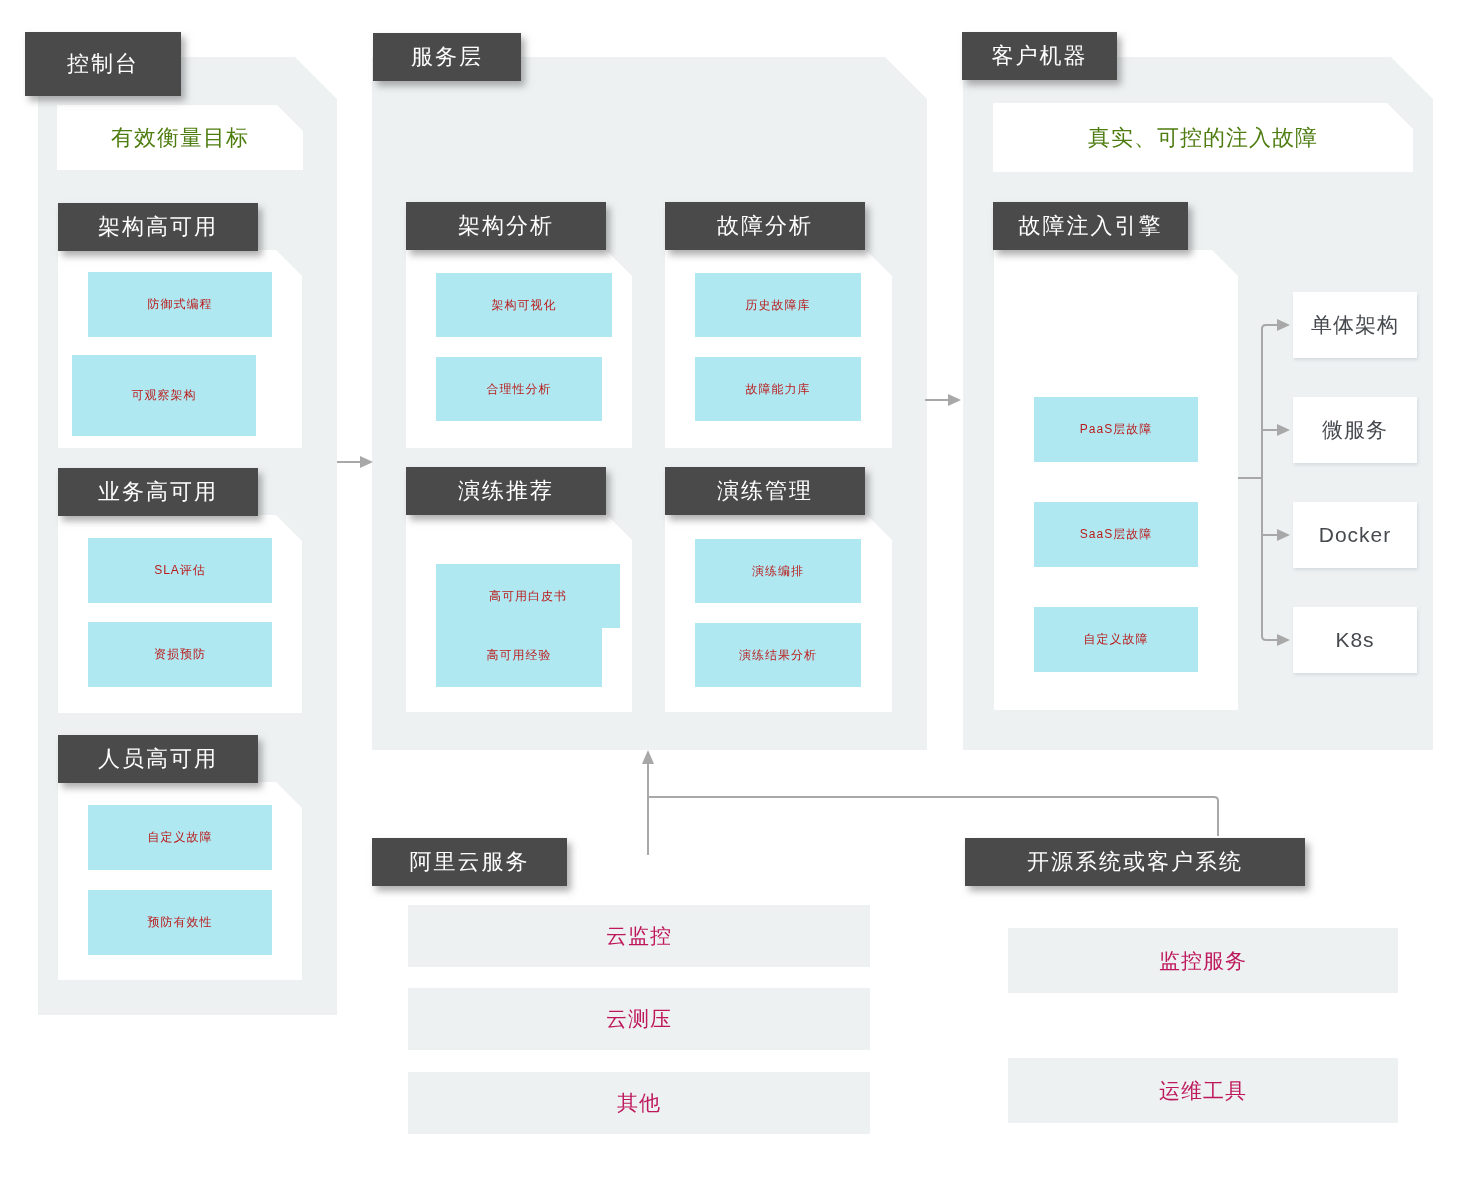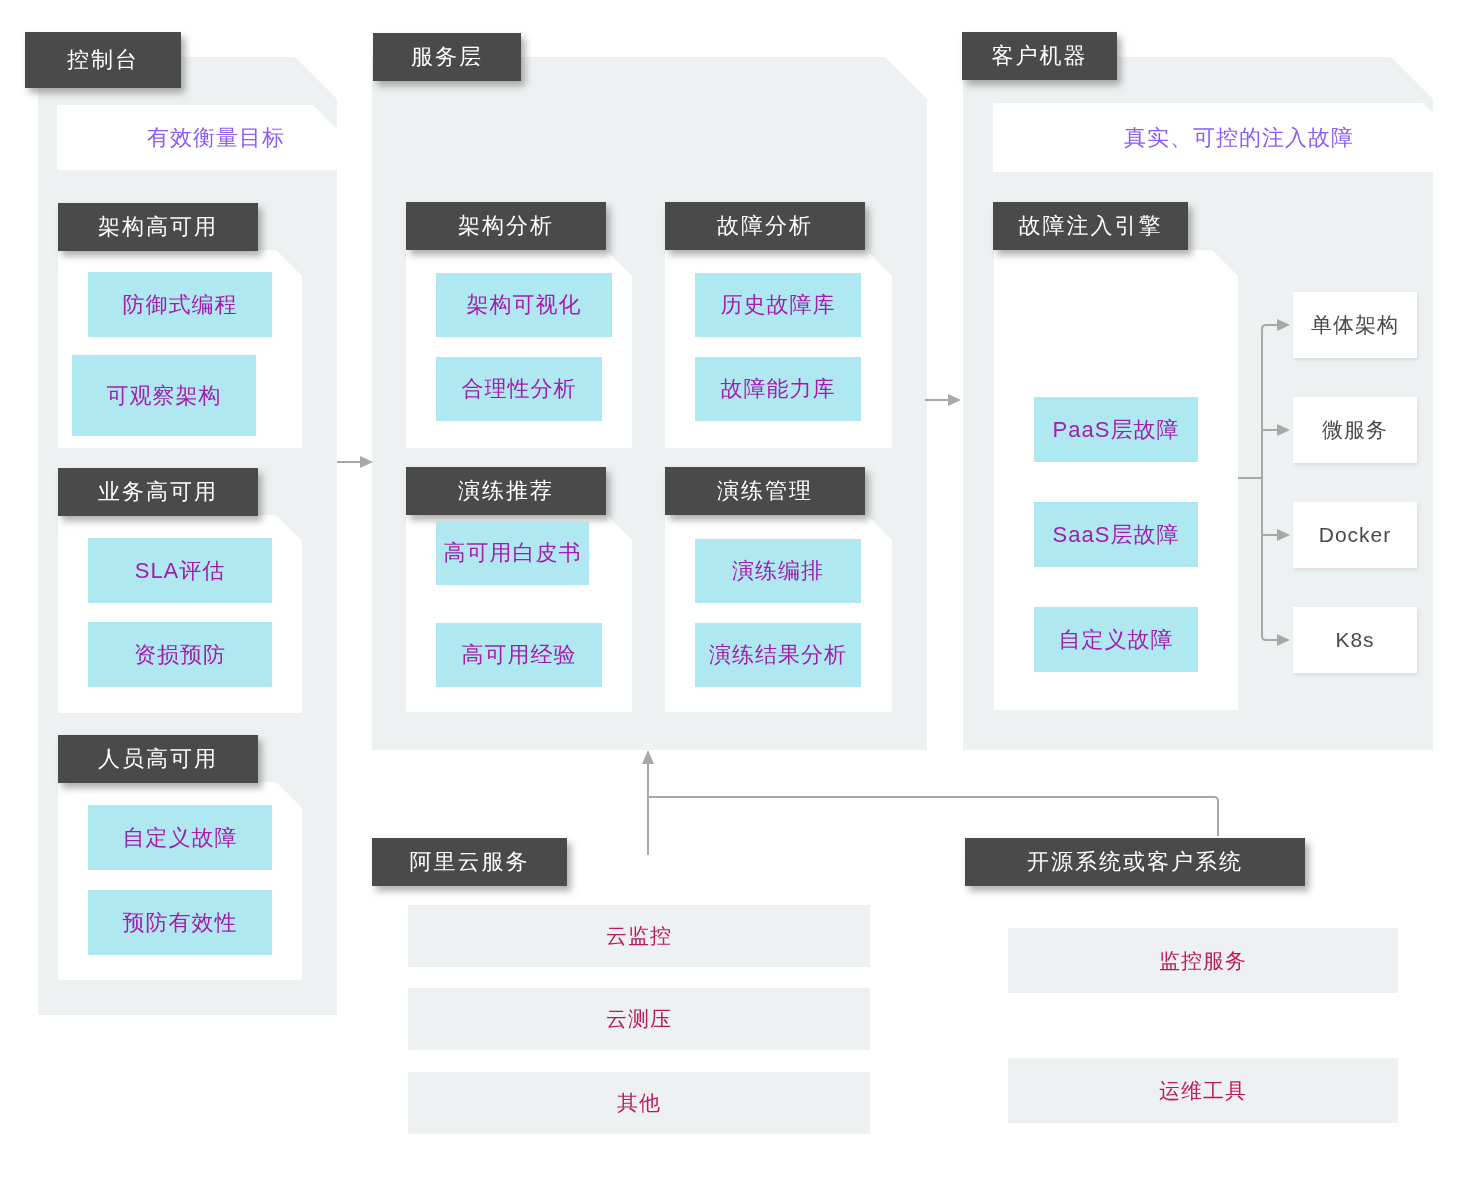--- a/index.html
+++ b/index.html
@@ -24,32 +24,32 @@
   .subpanel{
     background:#ffffff;z-index:3;
     clip-path:polygon(0 0,calc(100% - 26px) 0,100% 26px,100% 100%,0 100%);
     filter:drop-shadow(2px 2px 3px rgba(165,175,182,0.55));
   }
   .banner{
     background:#ffffff;z-index:3;
     clip-path:polygon(0 0,calc(100% - 26px) 0,100% 26px,100% 100%,0 100%);
     filter:drop-shadow(2px 2px 3px rgba(165,175,182,0.55));
     display:flex;align-items:center;justify-content:center;
-    font-size:22px;color:#8b5cf6;letter-spacing:1px;padding-left:36px;
+    font-size:22px;color:#4d7c0f;letter-spacing:1px;
   }
   .label-dark{
     background:#4a4a4b;color:#ffffff;z-index:4;
     display:flex;align-items:center;justify-content:center;
     font-size:22px;letter-spacing:2px;
     box-shadow:4px 5px 7px rgba(110,110,110,0.55);
   }
   .cyan{
     background:#b0e8f2;z-index:4;
     display:flex;align-items:center;justify-content:center;
-    font-size:22px;color:#a21caf;letter-spacing:1px;
+    font-size:12px;color:#b91c1c;letter-spacing:1px;
   }
   .white-box{
     background:#ffffff;z-index:3;
     display:flex;align-items:center;justify-content:center;
     font-size:21px;color:#46494d;letter-spacing:1px;
     box-shadow:1px 2px 3px rgba(170,180,186,0.35);
   }
   .gray-box{
     background:#eef1f2;z-index:3;
     display:flex;align-items:center;justify-content:center;
@@ -77,21 +77,21 @@
     <path d="M648,797 H1214 Q1218,797 1218,801 V836"></path>
 
     <path d="M1238,478 H1262 M1262,478 V329 Q1262,325 1266,325 H1277 M1262,478 V636 Q1262,640 1266,640 H1277 M1262,430 H1277 M1262,535 H1277"></path>
     <polygon points="1277,319 1277,331 1290,325"></polygon>
     <polygon points="1277,424 1277,436 1290,430"></polygon>
     <polygon points="1277,529 1277,541 1290,535"></polygon>
     <polygon points="1277,634 1277,646 1290,640"></polygon>
   </svg>
 
   <div class="panel abs" style="left:38px;top:57px;width:299px;height:958px"></div>
-  <div class="label-dark abs" style="left:25px;top:32px;width:156px;height:56px">控制台</div>
+  <div class="label-dark abs" style="left:25px;top:32px;width:156px;height:64px">控制台</div>
   <div class="banner abs" style="left:57px;top:105px;width:246px;height:65px">有效衡量目标</div>
 
   <div class="label-dark abs" style="left:58px;top:203px;width:200px;height:48px">架构高可用</div>
   <div class="subpanel abs" style="left:58px;top:250px;width:244px;height:198px"></div>
   <div class="cyan abs" style="left:88px;top:272px;width:184px;height:65px">防御式编程</div>
   <div class="cyan abs" style="left:72px;top:355px;width:184px;height:81px">可观察架构</div>
 
   <div class="label-dark abs" style="left:58px;top:468px;width:200px;height:48px">业务高可用</div>
   <div class="subpanel abs" style="left:58px;top:515px;width:244px;height:198px"></div>
   <div class="cyan abs" style="left:88px;top:538px;width:184px;height:65px">SLA评估</div>
@@ -110,21 +110,21 @@
   <div class="cyan abs" style="left:436px;top:273px;width:176px;height:64px">架构可视化</div>
   <div class="cyan abs" style="left:436px;top:357px;width:166px;height:64px">合理性分析</div>
 
   <div class="label-dark abs" style="left:665px;top:202px;width:200px;height:48px">故障分析</div>
   <div class="subpanel abs" style="left:665px;top:250px;width:227px;height:198px"></div>
   <div class="cyan abs" style="left:695px;top:273px;width:166px;height:64px">历史故障库</div>
   <div class="cyan abs" style="left:695px;top:357px;width:166px;height:64px">故障能力库</div>
 
   <div class="label-dark abs" style="left:406px;top:467px;width:200px;height:48px">演练推荐</div>
   <div class="subpanel abs" style="left:406px;top:514px;width:226px;height:198px"></div>
-  <div class="cyan abs" style="left:436px;top:521px;width:153px;height:64px">高可用白皮书</div>
+  <div class="cyan abs" style="left:436px;top:564px;width:184px;height:64px">高可用白皮书</div>
   <div class="cyan abs" style="left:436px;top:623px;width:166px;height:64px">高可用经验</div>
 
   <div class="label-dark abs" style="left:665px;top:467px;width:200px;height:48px">演练管理</div>
   <div class="subpanel abs" style="left:665px;top:514px;width:227px;height:198px"></div>
   <div class="cyan abs" style="left:695px;top:623px;width:166px;height:64px">演练结果分析</div>
   <div class="cyan abs" style="left:695px;top:539px;width:166px;height:64px">演练编排</div>
 
   <div class="panel abs" style="left:963px;top:57px;width:470px;height:693px"></div>
   <div class="label-dark abs" style="left:962px;top:32px;width:155px;height:48px">客户机器</div>
   <div class="banner abs" style="left:993px;top:103px;width:420px;height:69px">真实、可控的注入故障</div>

